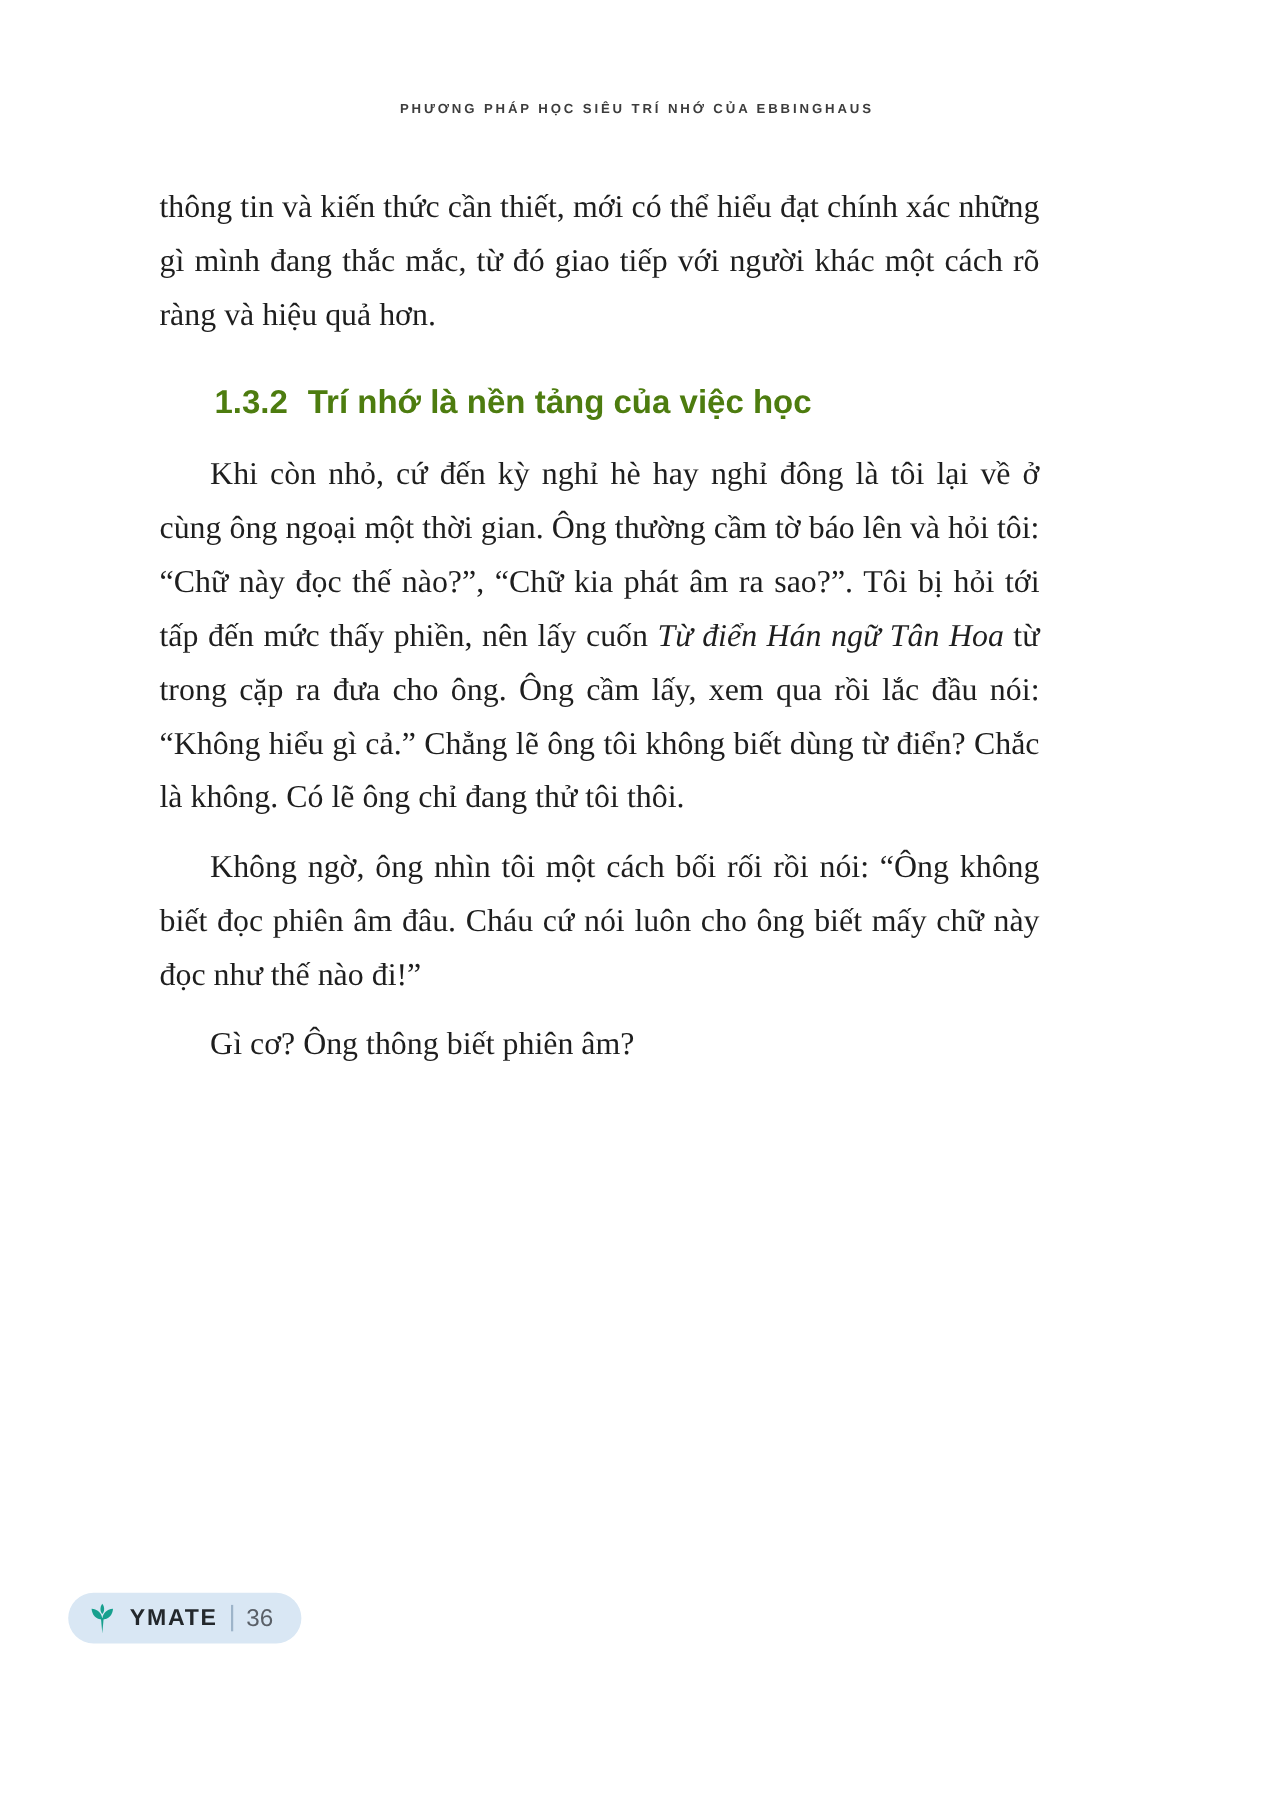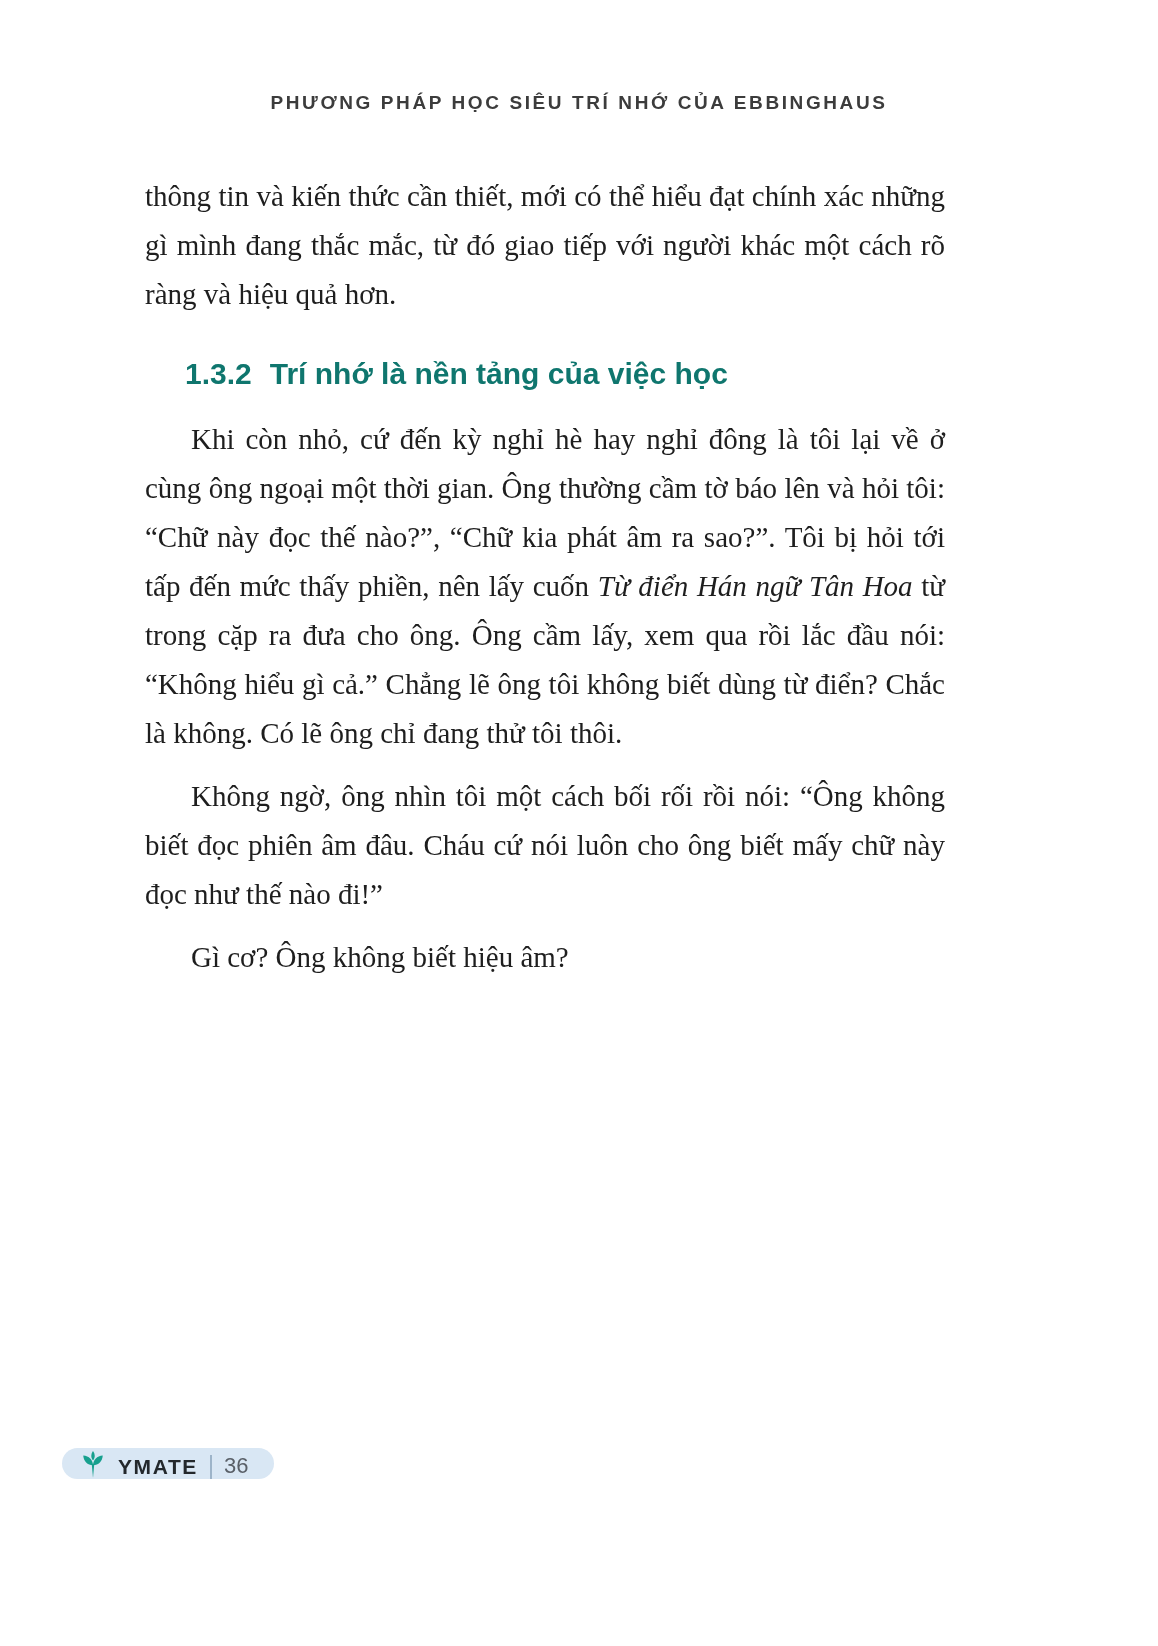--- a/index.html
+++ b/index.html
@@ -13,60 +13,60 @@
     height: 1646px;
     background: #ffffff;
     overflow: hidden;
     font-family: "Liberation Serif", serif;
     color: #1e1e1e;
   }
   .running-header {
     margin: 92px 0 0 0;
     text-align: center;
     font-family: "Liberation Sans", sans-serif;
-    font-size: 19px;
+    font-size: 12px;
     font-weight: 600;
     letter-spacing: 2.6px;
     color: #3c3c3c;
   }
   .content {
     width: 800px;
     margin: 58px 0 0 145px;
     font-size: 29px;
     line-height: 49px;
     text-align: justify;
   }
   .content p {
     margin: 0 0 14px 0;
   }
   .content p.indent {
     text-indent: 46px;
   }
   .section-heading {
-    margin: 36px 0 22px 40px;
+    margin: 36px 0 22px 50px;
     font-family: "Liberation Sans", sans-serif;
     font-weight: 700;
     font-size: 30px;
     line-height: 38px;
-    color: #0f766e;
+    color: #4d7c0f;
     text-align: left;
   }
   .section-heading .sec-num {
     margin-right: 18px;
   }
   .italic {
     font-style: italic;
   }
   .footer-pill {
     position: absolute;
     left: 62px;
     top: 1448px;
-    height: 31px;
+    height: 46px;
     display: flex;
-    align-items: flex-end;
+    align-items: center;
     gap: 10px;
     padding: 0 26px 0 16px;
     background: #d9e7f4;
     border-radius: 24px;
   }
   .footer-pill .logo-icon {
     width: 30px;
     height: 30px;
     display: block;
   }
@@ -103,21 +103,21 @@
     <div class="section-heading">
       <span class="sec-num">1.3.2</span><span>Trí nhớ là nền tảng của việc học</span>
     </div>
 
     <p class="indent"><span>Khi còn nhỏ, cứ đến kỳ nghỉ hè hay nghỉ đông là tôi lại về ở cùng ông ngoại một thời gian. Ông thường cầm tờ báo lên và hỏi tôi: “Chữ này đọc thế nào?”, “Chữ kia phát âm ra sao?”. Tôi bị hỏi tới tấp đến mức thấy phiền, nên lấy cuốn </span><span class="italic">Từ điển Hán ngữ Tân Hoa</span><span> từ trong cặp ra đưa cho ông. Ông cầm lấy, xem qua rồi lắc đầu nói: “Không hiểu gì cả.” Chẳng lẽ ông tôi không biết dùng từ điển? Chắc là không. Có lẽ ông chỉ đang thử tôi thôi.</span></p>
 
 
 
     <p class="indent">Không ngờ, ông nhìn tôi một cách bối rối rồi nói: “Ông không biết đọc phiên âm đâu. Cháu cứ nói luôn cho ông biết mấy chữ này đọc như thế nào đi!”</p>
 
-    <p class="indent">Gì cơ? Ông không biết hiệu âm?</p>
+    <p class="indent">Gì cơ? Ông thông biết phiên âm?</p>
 
   </div>
 
   <div class="footer-pill">
     <svg class="logo-icon" viewBox="0 0 24 24" aria-hidden="true">
       <g fill="#17a08e" stroke="none">
         <path d="M12 23 L11 12 L13 12 Z"></path>
         <path d="M12 13 C 7.5 13 4.5 9.8 4.2 5.2 C 8.8 5.5 11.8 8.5 12 13 Z"></path>
         <path d="M12 13 C 16.5 13 19.5 9.8 19.8 5.2 C 15.2 5.5 12.2 8.5 12 13 Z"></path>
         <path d="M12 9 C 10.2 7.2 10.2 3.8 12 1.5 C 13.8 3.8 13.8 7.2 12 9 Z"></path>

